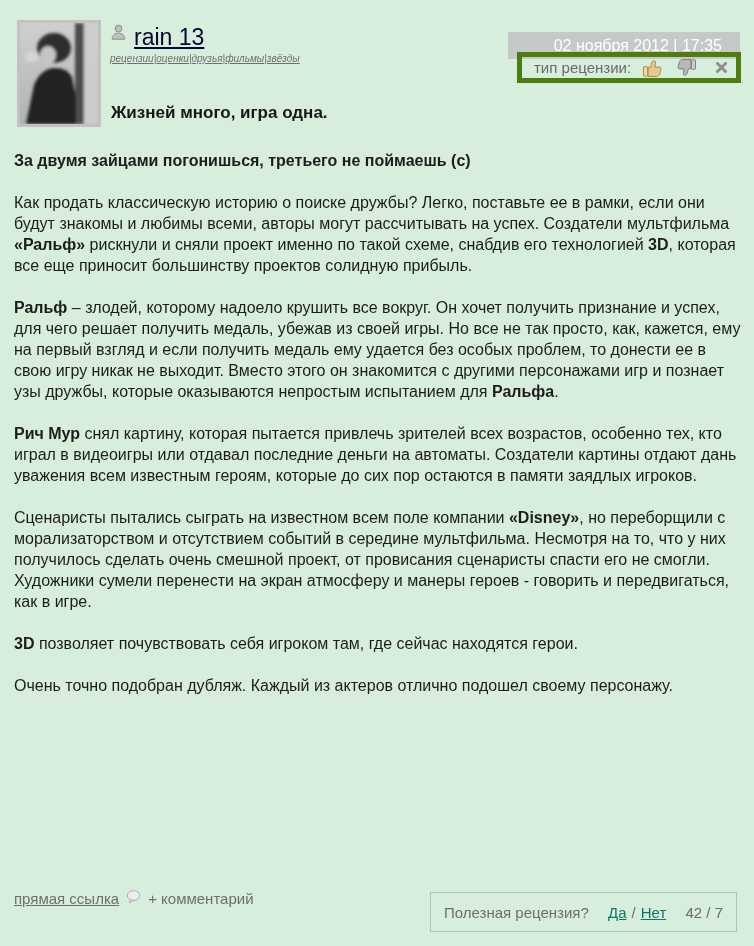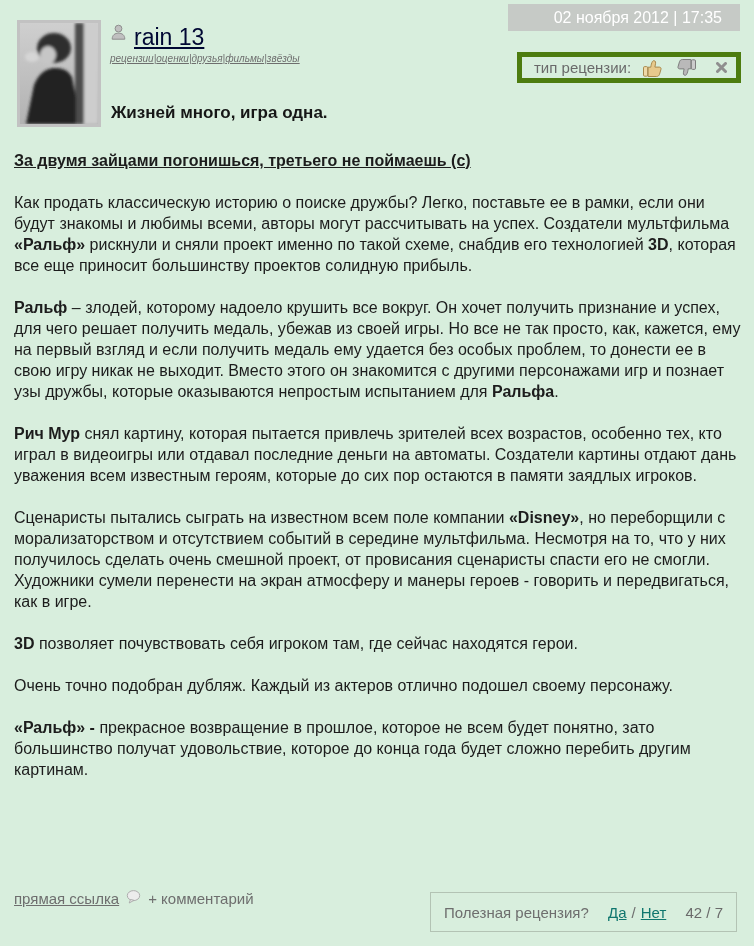--- a/index.html
+++ b/index.html
@@ -37,21 +37,21 @@
   }
   .nav-row {
     position: absolute; left: 110px; top: 53px;
     font-size: 10px; font-style: italic; color: #6e6e6e;
     display: flex; align-items: center;
   }
   .nav-row .nav-link { text-decoration: underline; cursor: pointer; color: #6e6e6e; }
   .nav-row .sep { text-decoration: none; }
 
   .date-badge {
-    position: absolute; right: 14px; top: 4px;
+    position: absolute; right: 14px; top: 32px;
     width: 232px; height: 27px;
     background: #c6cac6; color: #ffffff;
     font-size: 16px; line-height: 27px;
     text-align: right; padding-right: 18px;
   }
   .type-box {
     position: absolute; right: 13px; top: 52px;
     width: 224px; height: 31px;
     border: 5px solid #4d7c0f;
     display: flex; align-items: center;
@@ -65,21 +65,21 @@
     position: absolute; left: 111px; top: 103px;
     font-size: 17px; font-weight: bold; color: #161616;
   }
 
   
   .review-body {
     position: absolute; left: 14px; top: 150px; width: 727px;
     font-size: 16px; line-height: 21px; color: #1c1c1c;
   }
   .review-body p + p { margin-top: 21px; }
-  .epigraph { font-weight: bold; text-decoration: underline; }
+  .epigraph { font-weight: bold; }
 
   
   .footer {
     position: absolute; left: 14px; top: 890px; width: 727px; height: 30px;
     font-size: 15px; color: #6e6e6e;
   }
   .footer-left {
     position: absolute; left: 0; top: 0; height: 30px;
     display: flex; align-items: flex-start; gap: 7px;
   }
@@ -178,21 +178,20 @@
 
   <div class="review-body">
     <p class="epigraph">За двумя зайцами погонишься, третьего не поймаешь (с)</p>
 
   <p><span>Как продать классическую историю о поиске дружбы? Легко, поставьте ее в рамки, если они будут знакомы и любимы всеми, авторы могут рассчитывать на успех. Создатели мультфильма </span><b>«Ральф»</b><span> рискнули и сняли проект именно по такой схеме, снабдив его технологией </span><b>3D</b><span>, которая все еще приносит большинству проектов солидную прибыль.</span></p>
       <p><b>Ральф</b><span> – злодей, которому надоело крушить все вокруг. Он хочет получить признание и успех, для чего решает получить медаль, убежав из своей игры. Но все не так просто, как, кажется, ему на первый взгляд и если получить медаль ему удается без особых проблем, то донести ее в свою игру никак не выходит. Вместо этого он знакомится с другими персонажами игр и познает узы дружбы, которые оказываются непростым испытанием для </span><b>Ральфа</b><span>.</span></p>
       <p><b>Рич Мур</b><span> снял картину, которая пытается привлечь зрителей всех возрастов, особенно тех, кто играл в видеоигры или отдавал последние деньги на автоматы. Создатели картины отдают дань уважения всем известным героям, которые до сих пор остаются в памяти заядлых игроков.</span></p>
       <p><span>Сценаристы пытались сыграть на известном всем поле компании </span><b>«Disney»</b><span>, но переборщили с морализаторством и отсутствием событий в середине мультфильма. Несмотря на то, что у них получилось сделать очень смешной проект, от провисания сценаристы спасти его не смогли. Художники сумели перенести на экран атмосферу и манеры героев - говорить и передвигаться, как в игре.</span></p>
       <p><b>3D</b><span> позволяет почувствовать себя игроком там, где сейчас находятся герои.</span></p>
       <p><span>Очень точно подобран дубляж. Каждый из актеров отлично подошел своему персонажу.</span></p>
-      <p><b>«Ральф» -</b><span> прекрасное возвращение в прошлое, которое не всем будет понятно, зато большинство получат удовольствие, которое до конца года будет сложно перебить другим картинам.</span></p>
     </div>
 
   <div class="footer">
     <div class="footer-left">
       <a class="direct-link">прямая ссылка</a>
       <span style="display:flex;align-items:center;">
         <svg width="15" height="14" viewBox="0 0 15 14">
           <ellipse cx="7.5" cy="5.6" rx="6.2" ry="5" fill="#ececec" stroke="#adadad" stroke-width="1"></ellipse>
           <path d="M4.5 9.5 L3.2 13 L8 10.3 Z" fill="#ececec" stroke="#adadad" stroke-width="1" stroke-linejoin="round"></path>
         </svg>

